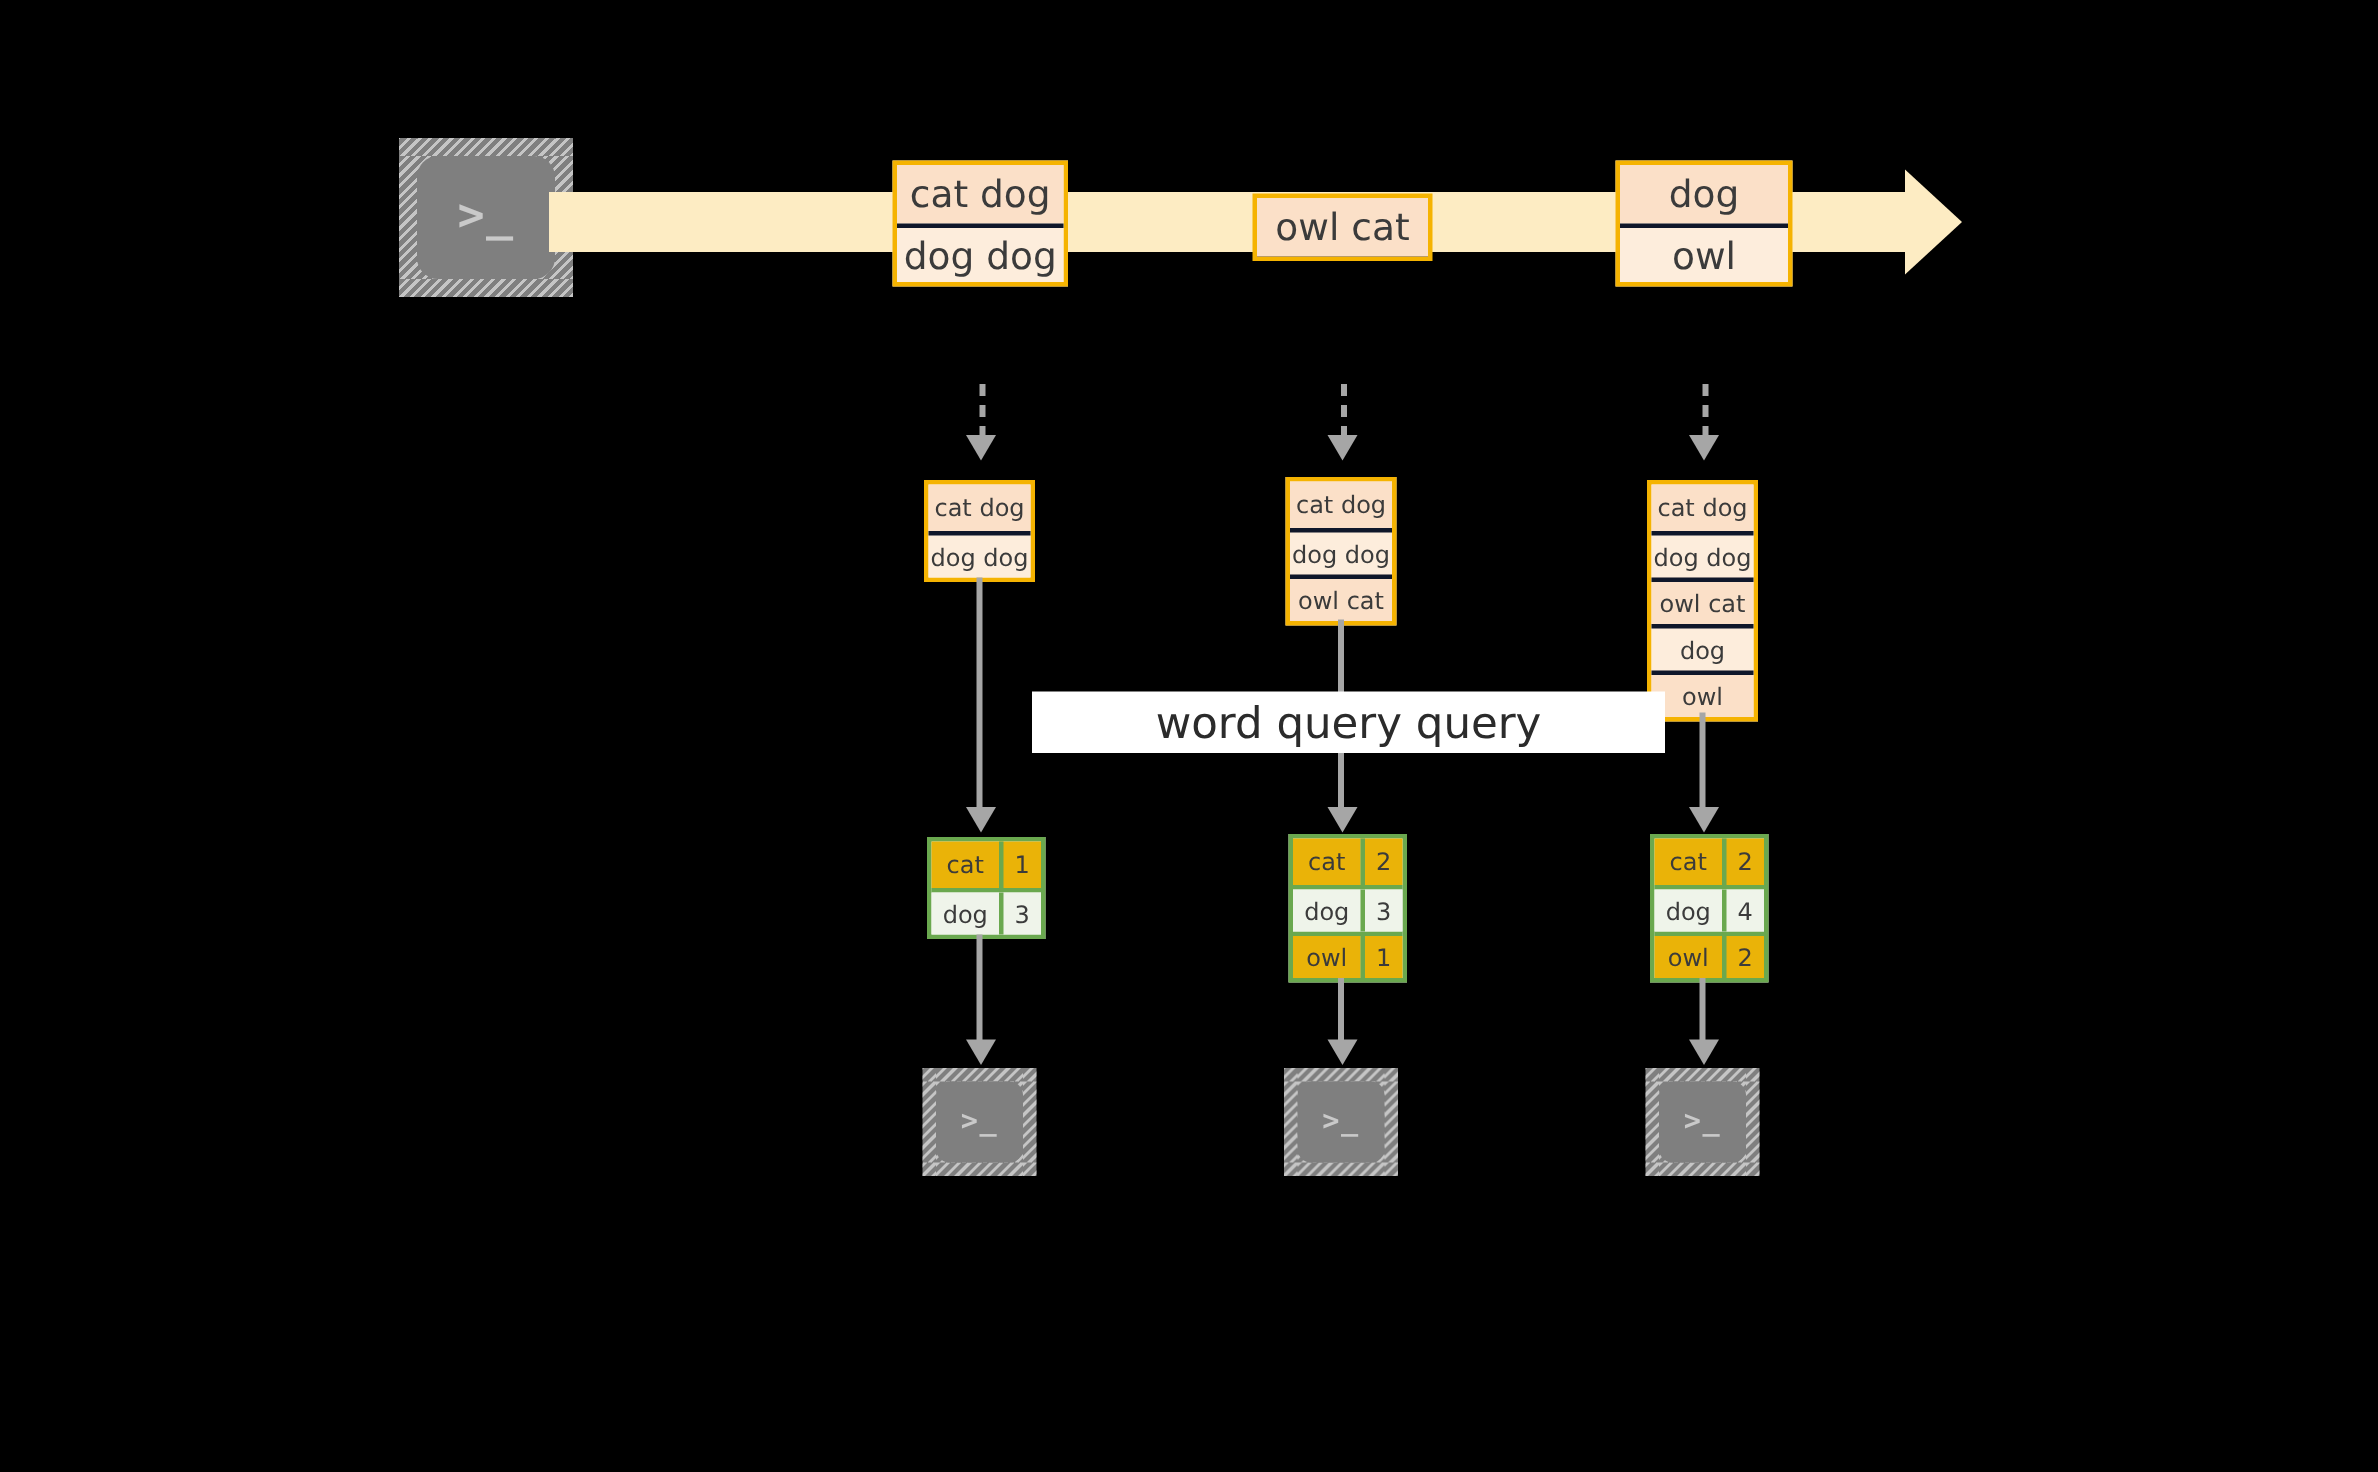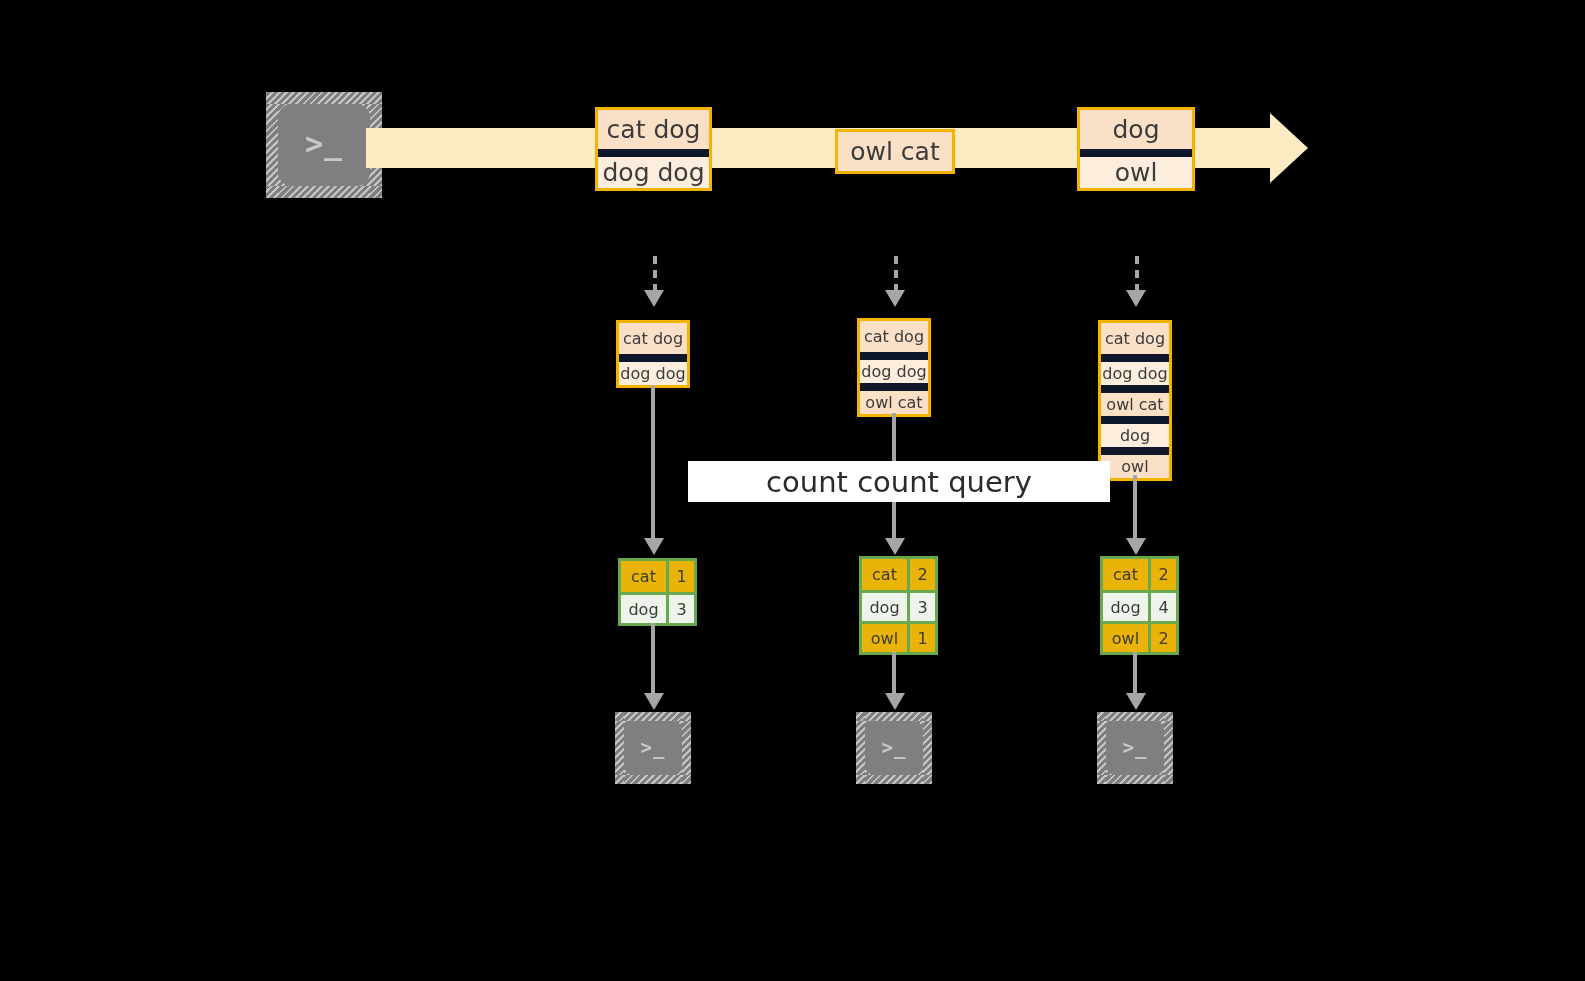--- a/index.html
+++ b/index.html
@@ -89,21 +89,21 @@
   .obox .cell {
     box-sizing: border-box;
     display: flex;
     align-items: center;
     justify-content: center;
     color: #3b3b3b;
     white-space: nowrap;
     background: #fdeddc;
   }
   .obox .cell.dark { background: #fbe0c8; }
-  .obox .cell + .cell { border-top: 8px solid #0f172a; }
+  .obox .cell + .cell { border-top: 3px solid #0f172a; }
 
   
   .obox.top { }
   .obox.top .cell { font-size: 25px; height: 39px; }
 
   .obox.mid .cell { font-size: 16px; height: 31px; }
 
   
   .gbox {
     position: absolute;
@@ -225,21 +225,21 @@
   <div class="vline" style="left:651px; top:385px; height:156px;"></div>
   <div class="vhead" style="left:644px; top:538px;"></div>
 
   <div class="vline" style="left:892px; top:413px; height:128px;"></div>
   <div class="vhead" style="left:885px; top:538px;"></div>
 
   <div class="vline" style="left:1133px; top:475px; height:66px;"></div>
   <div class="vhead" style="left:1126px; top:538px;"></div>
 
   <div class="banner">
-    <span>count count query</span>
+    <span>word query query</span>
   </div>
 
   <div class="gbox" style="left:618px; top:558px;">
     <div class="grow dark">
       <div class="gc key">cat</div>
       <div class="gc val">1</div>
     </div>
     <div class="grow">
       <div class="gc key">dog</div>
       <div class="gc val">3</div>

